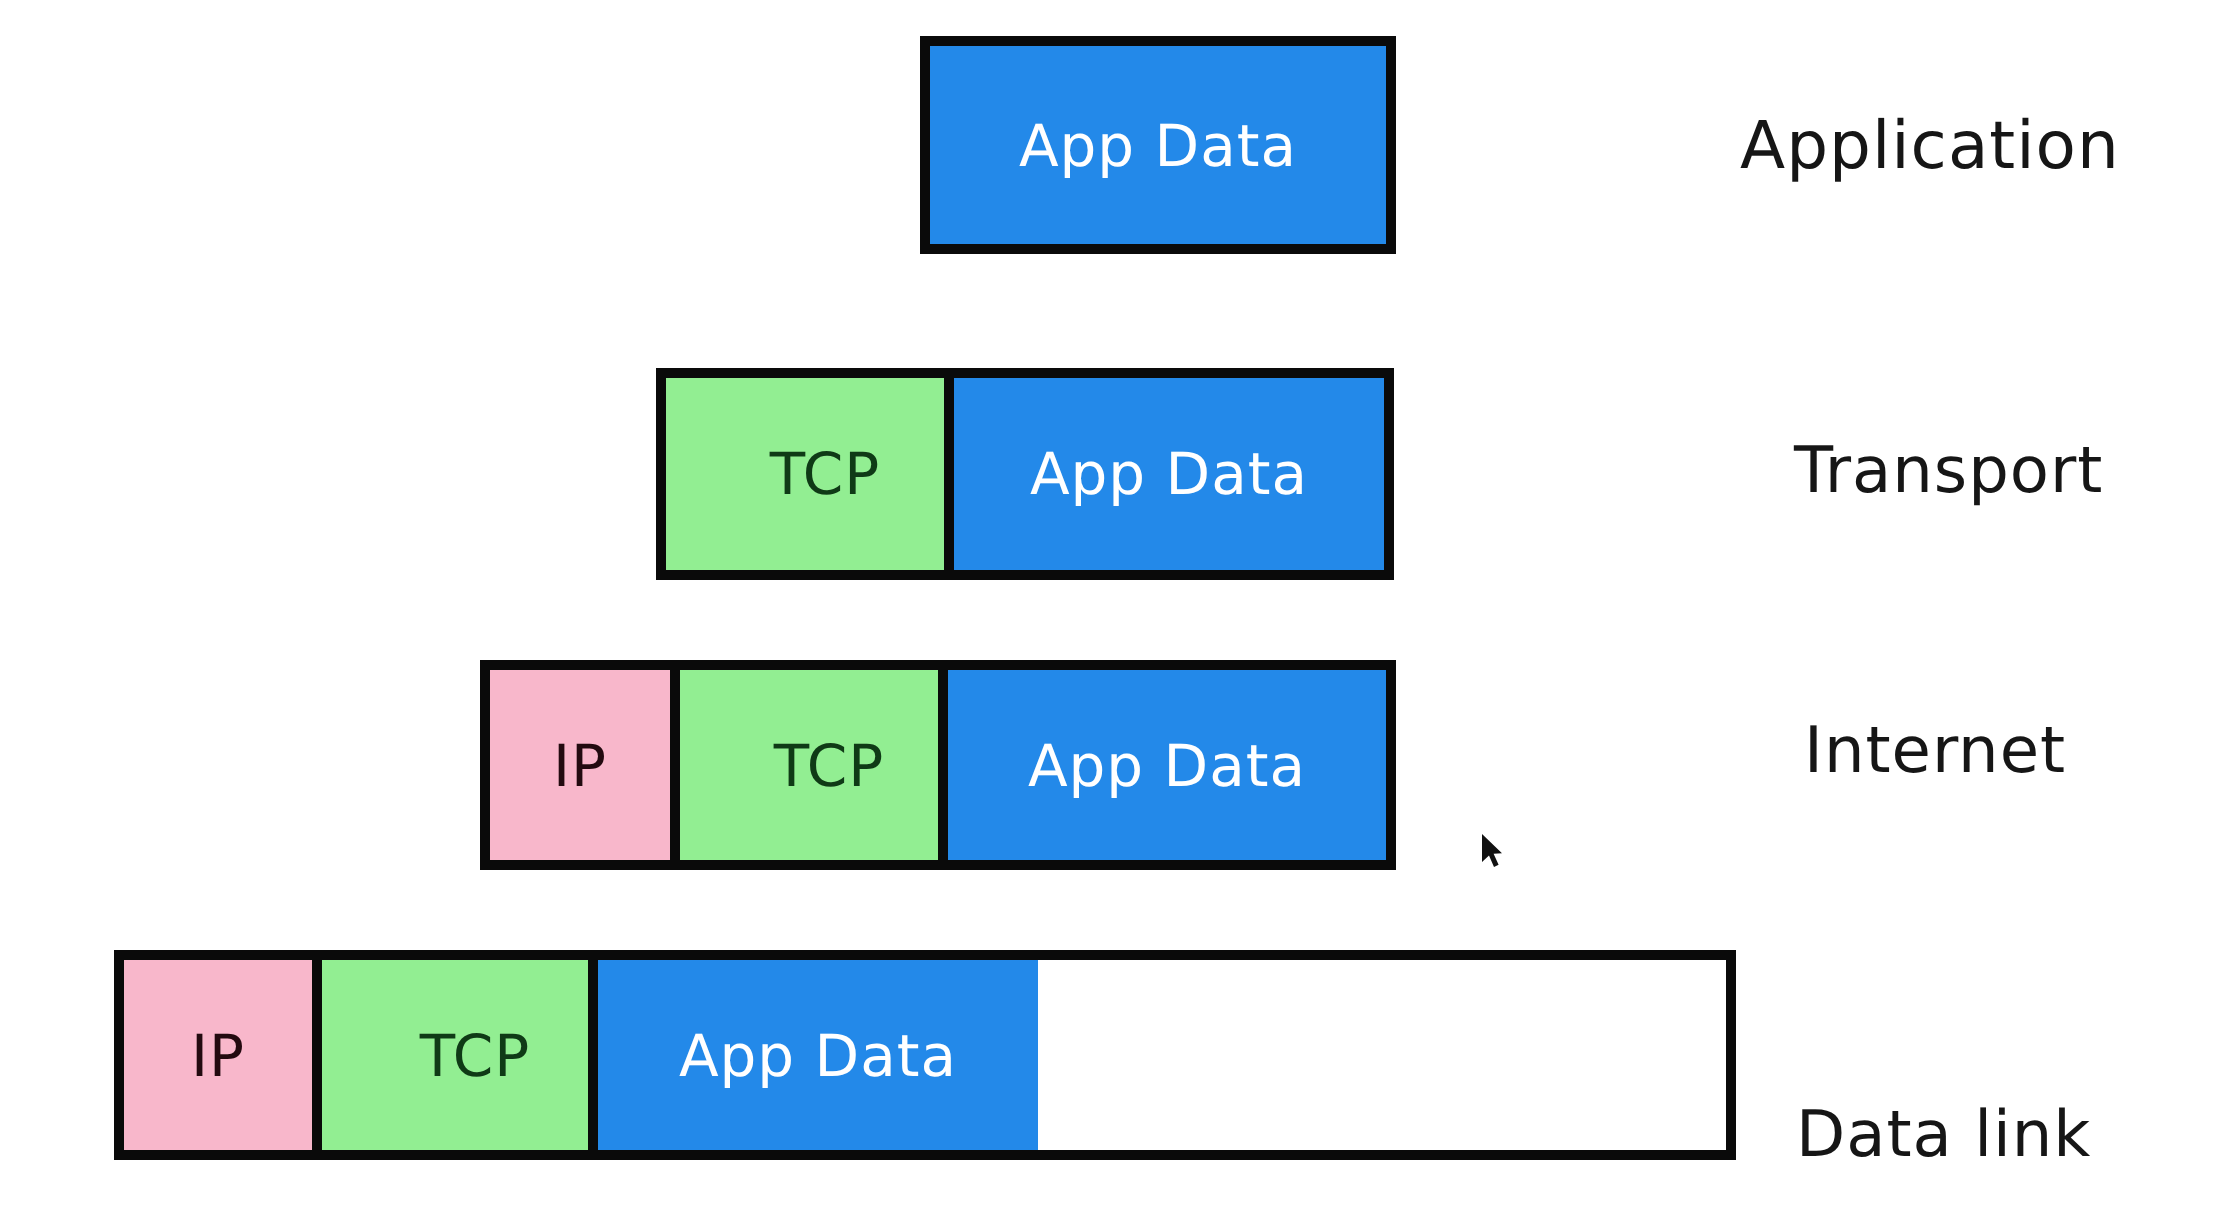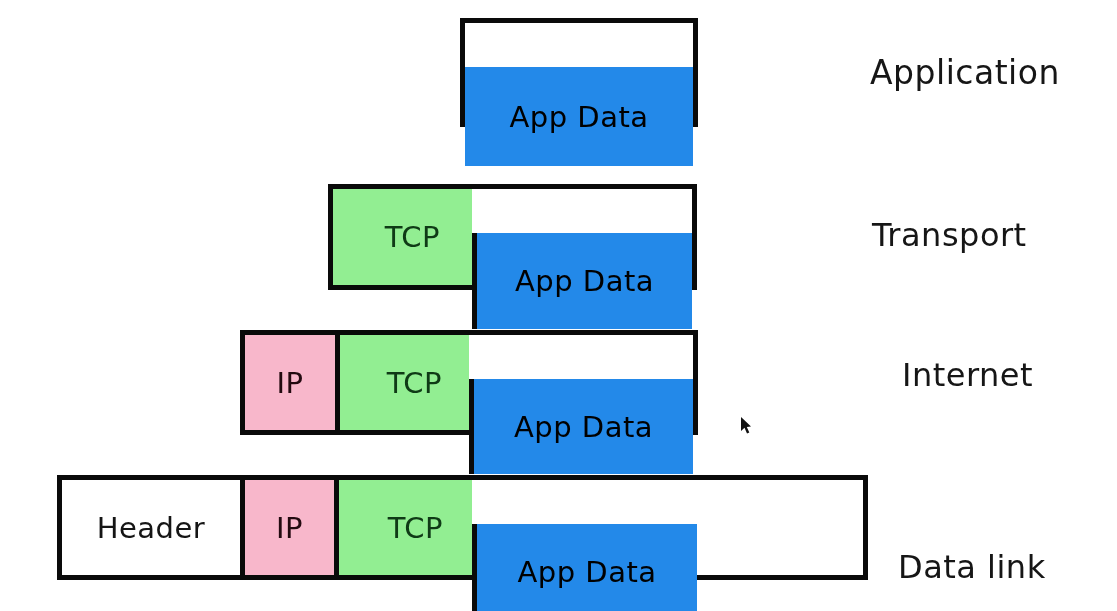--- a/index.html
+++ b/index.html
@@ -27,21 +27,21 @@
     height: 100%;
     display: flex;
     align-items: center;
     justify-content: center;
     font-size: 29px;
     letter-spacing: 0.5px;
     white-space: nowrap;
   }
   .seg + .seg { border-left: 5px solid #0a0a0a; }
 
-  .seg-appdata { background: #2389e9; color: #000000; margin-top: 44px; }
+  .seg-appdata { background: #2389e9; color: #ffffff; }
   .seg-tcp     { background: #92ee92; color: #0f3a16; padding-left: 20px; }
   .seg-ip      { background: #f8b7cb; color: #230a10; }
   .seg-frame   { background: #ffffff; color: #151515; }
 
   
   #row-application { left: 460px; top: 18px;  width: 238px; height: 109px; }
   #row-transport   { left: 328px; top: 184px; width: 369px; height: 106px; }
   #row-internet    { left: 240px; top: 330px; width: 458px; height: 105px; }
   #row-datalink    { left: 57px;  top: 475px; width: 811px; height: 105px; }
 
@@ -63,21 +63,21 @@
 
   .layer-label {
     position: absolute;
     color: #161616;
     font-size: 32px;
     letter-spacing: 0.5px;
     line-height: 42px;
     white-space: nowrap;
   }
   #label-application { left: 870px; top: 52px;  font-size: 33px; }
-  #label-transport   { left: 872px; top: 214px; }
+  #label-transport   { left: 897px; top: 214px; }
   #label-internet    { left: 902px; top: 354px; }
   #label-datalink    { left: 898px; top: 502px; margin-top: 44px; }
 
   .cursor {
     position: absolute;
     left: 739px;
     top: 416px;
     width: 14px;
     height: 20px;
   }
@@ -99,21 +99,20 @@
   <div class="layer-label" id="label-transport">Transport</div>
 
   <div class="row" id="row-internet">
     <div class="seg s0 seg-ip">IP</div>
     <div class="seg s1 seg-tcp">TCP</div>
     <div class="seg s2 seg-appdata">App Data</div>
   </div>
   <div class="layer-label" id="label-internet">Internet</div>
 
   <div class="row" id="row-datalink">
-    <div class="seg s0 seg-frame">Header</div>
     <div class="seg s1 seg-ip">IP</div>
     <div class="seg s2 seg-tcp">TCP</div>
     <div class="seg s3 seg-appdata">App Data</div>
   </div>
   <div class="layer-label" id="label-datalink">Data link</div>
 
   <svg class="cursor" viewBox="0 0 14 20">
     <path d="M2 1 L2 15 L5.5 11.8 L8 17.5 L10.3 16.4 L7.8 10.9 L12 10.6 Z" fill="#111111"></path>
   </svg>
 

